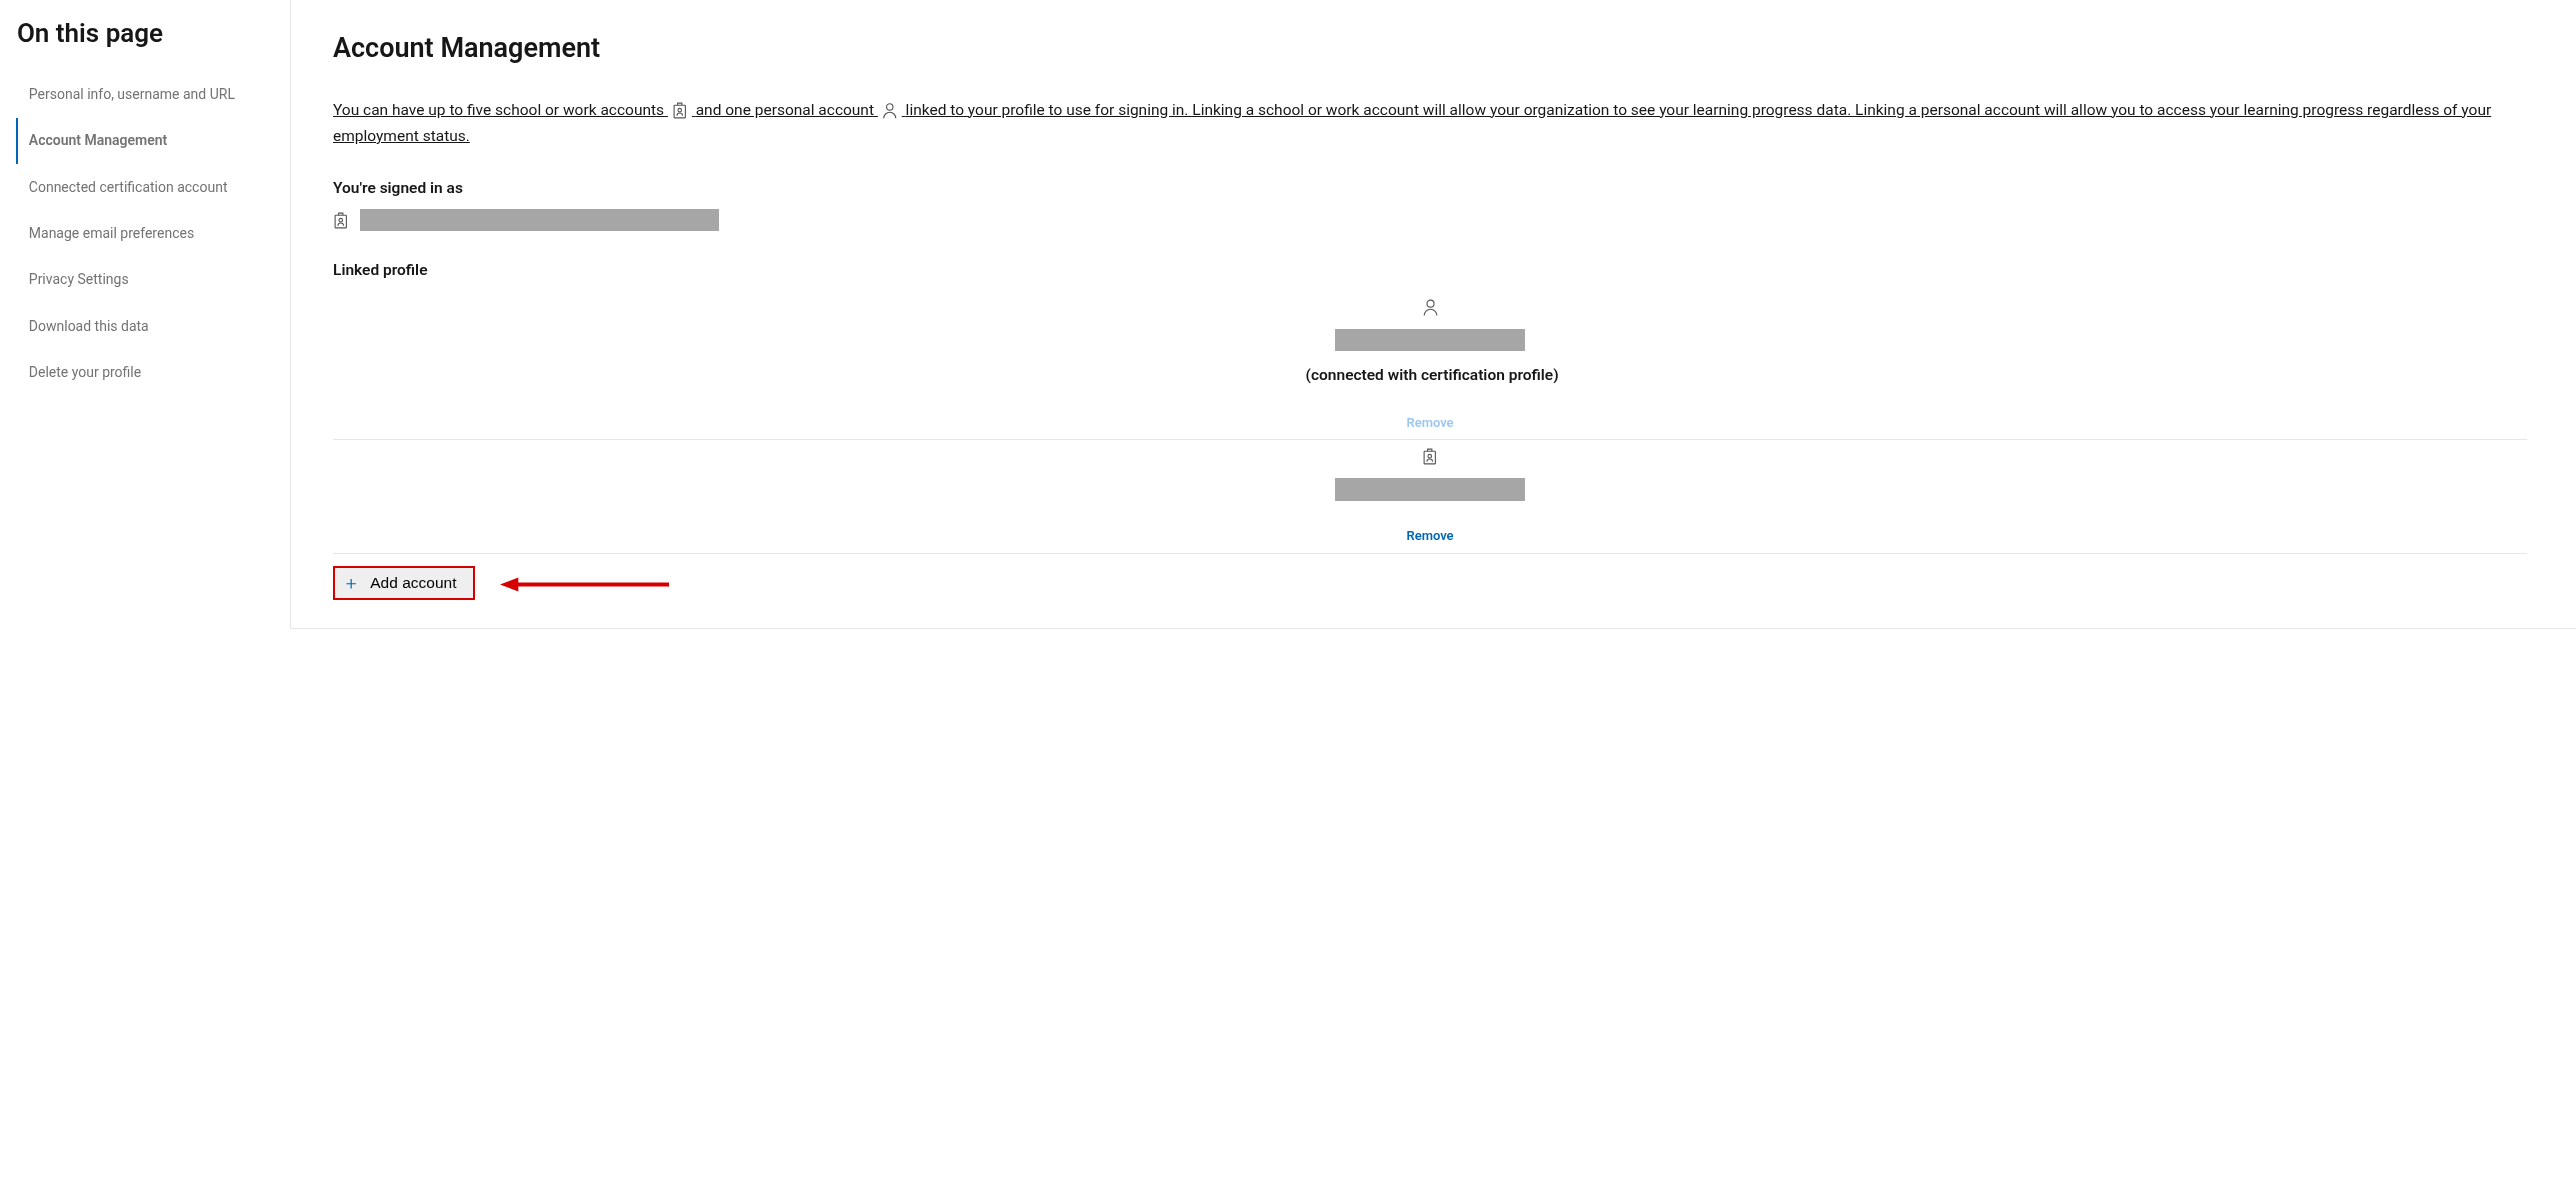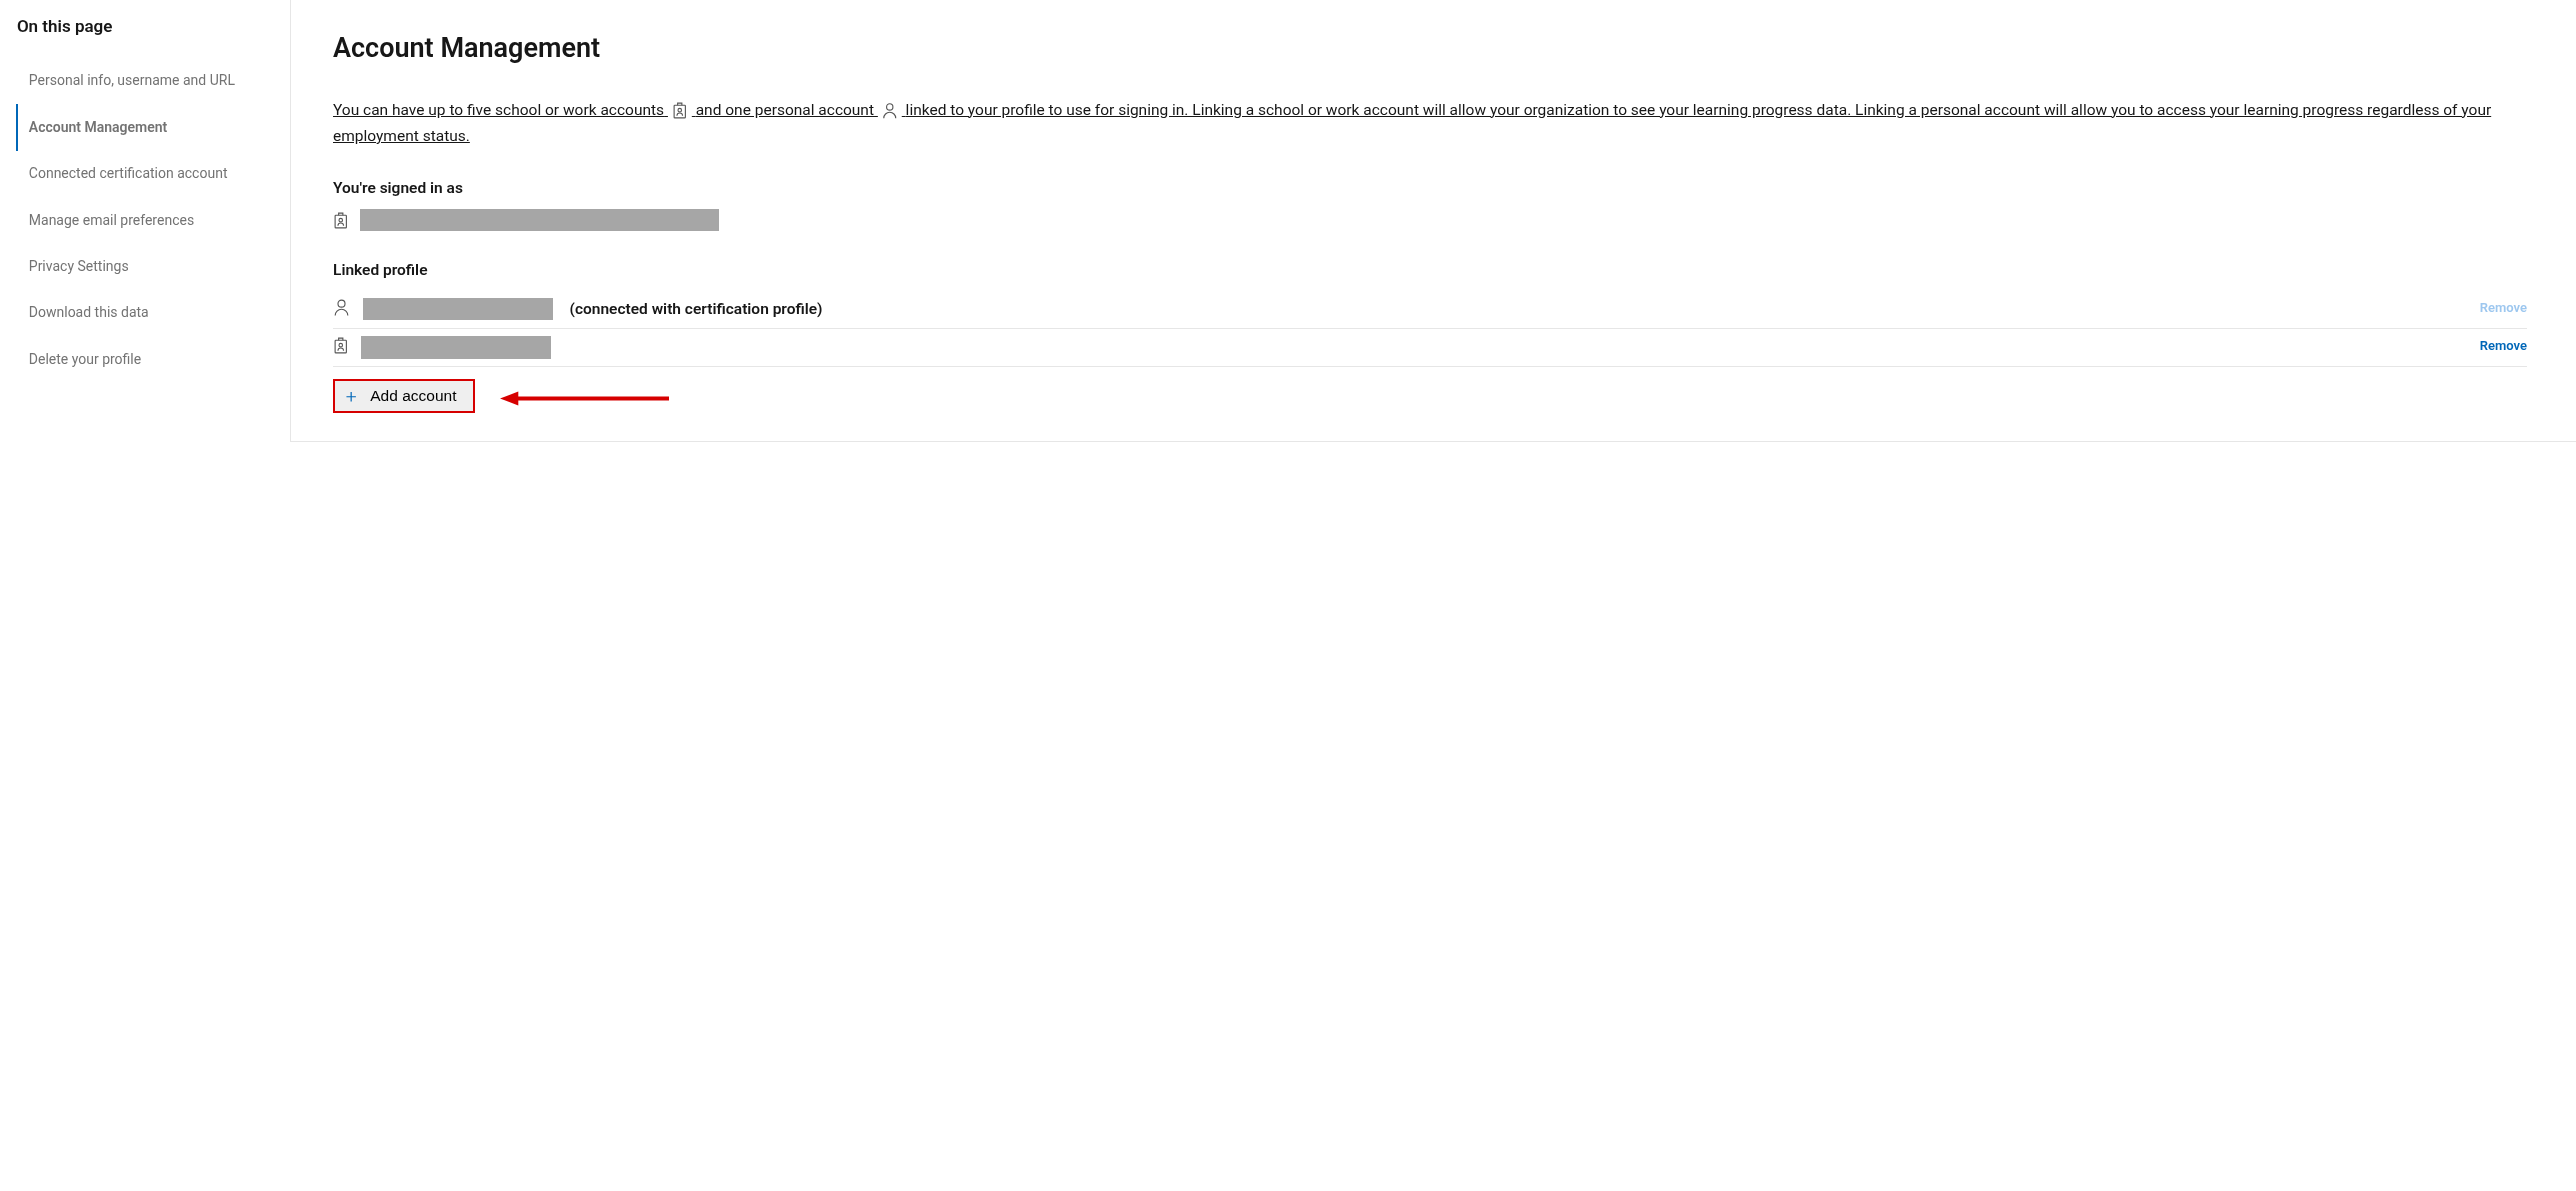--- a/index.html
+++ b/index.html
@@ -11,21 +11,21 @@
       line-height: 1.5;
       display: flex;
     }
     .sidebar {
       width: 291px;
       border-right: 0.7px solid #e6e6e6;
       padding: 14px 0 28px 15.5px;
       flex-shrink: 0;
     }
     .sidebar-title {
-      font-size: 17px;
+      font-size: 26px;
       font-weight: 600;
       margin-bottom: 18.3px;
       padding-left: 1.4px;
     }
     .nav-item {
       display: block;
       padding: 12.7px 0 12.7px 11.3px;
       font-size: 14px;
       color: #737373;
       cursor: pointer;
@@ -71,24 +71,25 @@
       background: #a6a6a6;
       display: inline-block;
     }
     .redacted.large { width: 359px; height: 22.5px; }
     .redacted.med { width: 190px; height: 22.5px; }
     .linked-list {
       margin-top: 5.6px;
     }
     .linked-row {
       display: flex;
-      align-items: flex-start;
+      align-items: center;
       gap: 12.7px;
       padding: 7px 0;
       border-bottom: 0.7px solid #e6e6e6;
+      flex-direction: column;
     }
     .linked-row .label-text {
       font-size: 15.5px;
       font-weight: 600;
       margin-left: 4.2px;
     }
     .spacer { flex: 1; }
     .remove-link {
       font-size: 13px;
       font-weight: 600;

